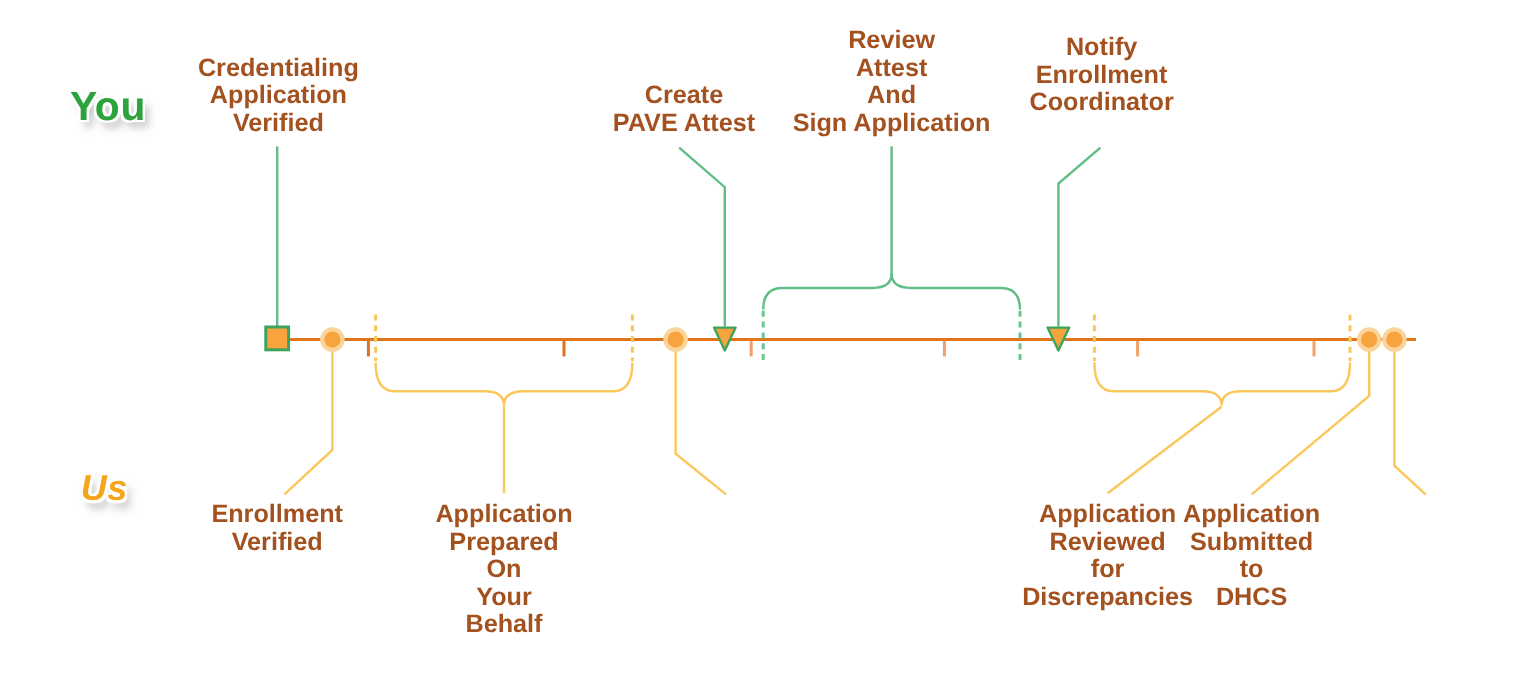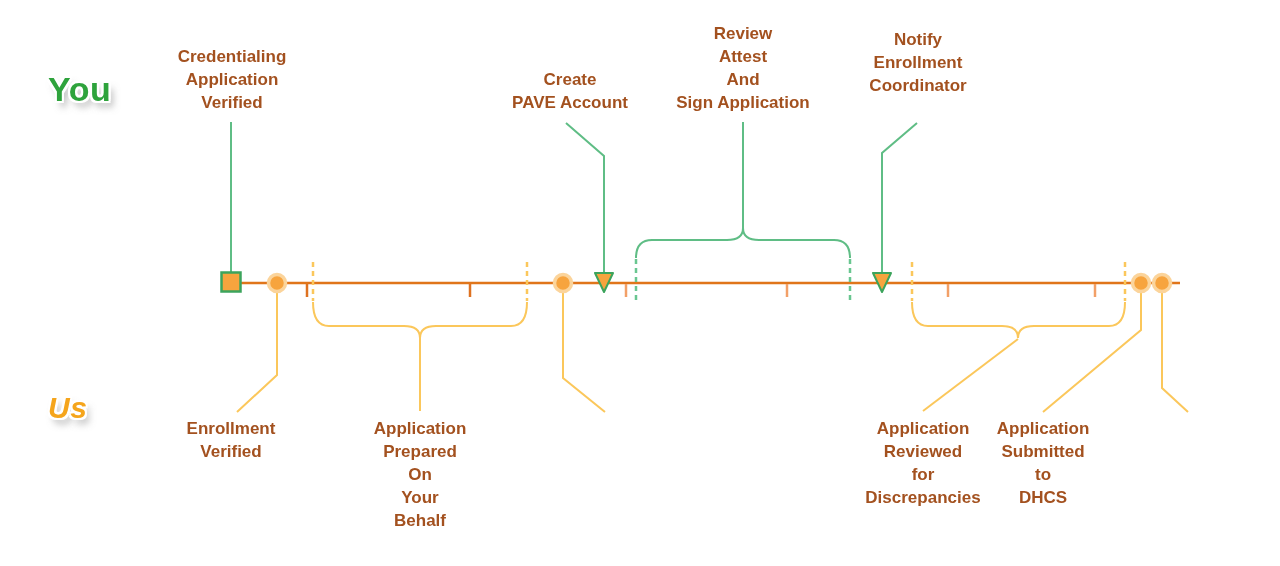--- a/index.html
+++ b/index.html
@@ -7,33 +7,33 @@
     position: relative;
     width: 1280px; height: 566px;
     background: #ffffff;
     font-family: "Liberation Sans", sans-serif;
     overflow: hidden;
   }
   .diagram-svg { position:absolute; left:0; top:0; width:1280px; height:566px; }
 
   
   .actor {
-    position:absolute; font-weight:bold; letter-spacing:.5px;
+    position:absolute; text-align:center; font-weight:bold; letter-spacing:.5px;
     text-shadow:
       -2px -2px 0 #fff, 2px -2px 0 #fff, -2px 2px 0 #fff, 2px 2px 0 #fff,
       0 -2px 0 #fff, 0 2px 0 #fff, -2px 0 0 #fff, 2px 0 0 #fff,
       4px 6px 7px rgba(110,110,110,0.55);
   }
   .actor.you { left:48px; top:70px;  width:84px; font-size:34px; color:var(--you_green); }
   .actor.us  { left:48px; top:391px; width:78px; font-size:30px; color:var(--us_yellow);font-style:italic; }
 
   
   .evt {
     position:absolute; text-align:center;
-    font-size:17px; line-height:23px; font-weight:bold;
+    font-size:21px; line-height:23px; font-weight:bold;
     color:var(--label_brown);
     white-space:pre-line;
   }
 
   
   .axis        { stroke:var(--timeline_orange); stroke-width:2.5; fill:none; }
   .tick-dark   { stroke:var(--tick_dark);  stroke-width:2.5; }
   .tick-light  { stroke:var(--tick_light); stroke-width:2.5; }
   .yline       { stroke:var(--connector_yellow); stroke-width:2; fill:none; }
   .ydash       { stroke:var(--connector_yellow); stroke-width:2.5; stroke-dasharray:5 4; fill:none; }
@@ -124,21 +124,21 @@
     </g>
     <g>
       <circle class="marker-circle" cx="1162" cy="283" r="8.5"></circle>
     </g>
   </svg>
 
   <div class="evt" style="left:142px; top:45px;  width:180px;">Credentialing
 Application
 Verified</div>
   <div class="evt" style="left:480px; top:68px;  width:180px;">Create
-PAVE Account</div>
+PAVE Attest</div>
   <div class="evt" style="left:653px; top:22px;  width:180px;">Review
 Attest
 And
 Sign Application</div>
   <div class="evt" style="left:828px; top:28px;  width:180px;">Notify
 Enrollment
 Coordinator</div>
 
   <div class="evt" style="left:141px;  top:417px; width:180px;">Enrollment
 Verified</div>

